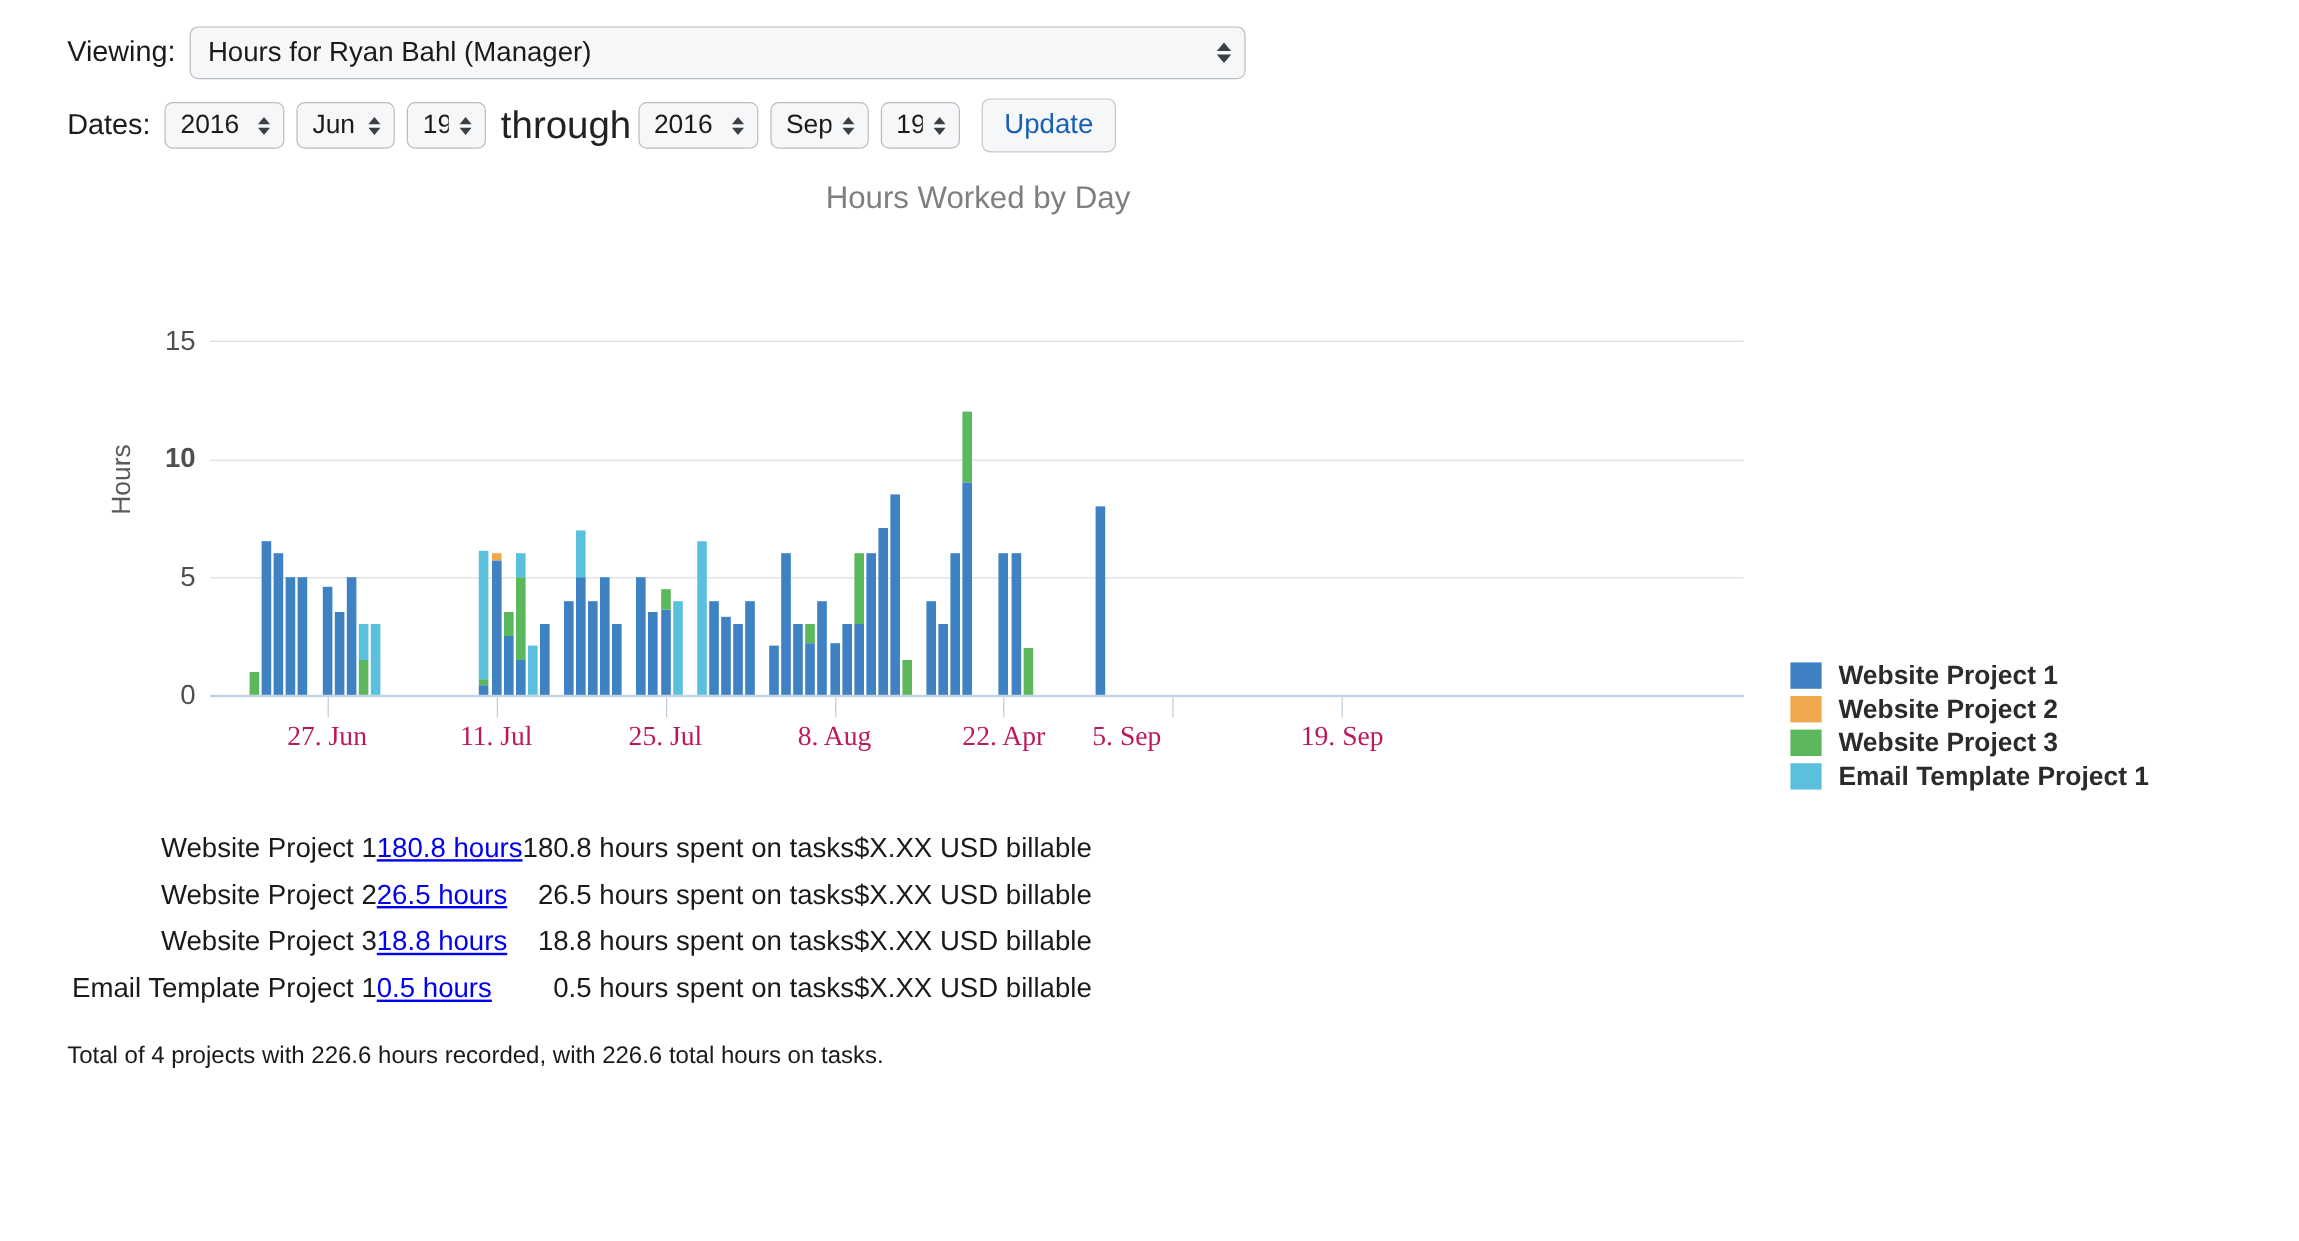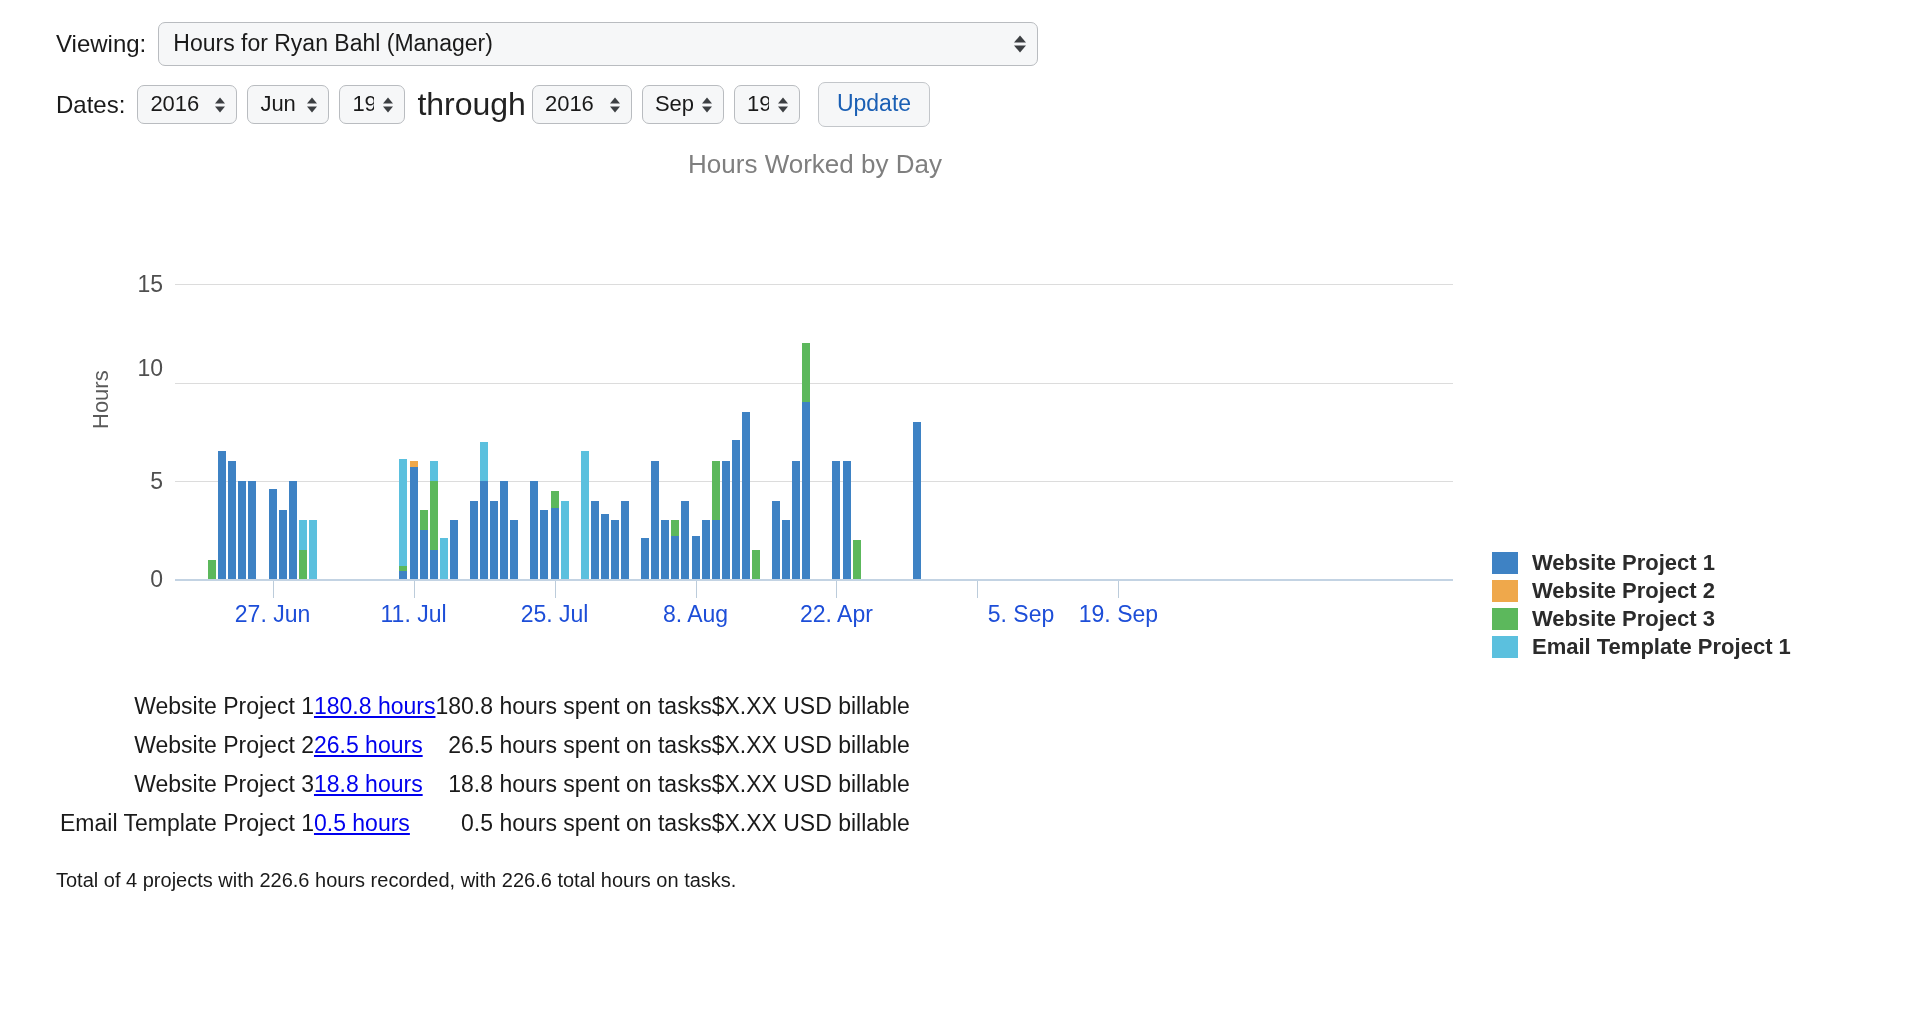--- a/index.html
+++ b/index.html
@@ -158,23 +158,24 @@
     position: absolute;
     top: 0;
     width: 1px;
     height: 17px;
     background: #bcccdb;
   }
   .xticklabel {
     position: absolute;
     top: 20px;
     font-size: 23px;
-    color: #1d4ed8;
+    color: #be185d;
     transform: translateX(-50%);
     white-space: nowrap;
+    font-family: Liberation Serif, serif;
   }
   .bar-seg {
     position: absolute;
     width: 8px;
   }
 
   
   .legend {
     position: absolute;
     left: 1492px;
@@ -317,35 +318,35 @@
 
 <div class="chart-area">
   <div class="chart-title">Hours Worked by Day</div>
   <div class="ylabel">Hours</div>
   <div class="plot" id="plot">
       <div class="axisline" style="top: 372px;"></div>
       <div class="ytick" style="top: 372px;">0</div>
       <div class="gridline" style="top: 273.667px;"></div>
       <div class="ytick" style="top: 273.667px;">5</div>
       <div class="gridline" style="top: 175.333px;"></div>
-      <div class="ytick" style="top: 161px;">10</div>
+      <div class="ytick" style="top: 175px; font-weight: bold;">10</div>
       <div class="gridline" style="top: 77px;"></div>
       <div class="ytick" style="top: 77px;">15</div>
       <div class="xtickmark" style="left: 97.56px; top: 374px;"></div>
       <div class="xticklabel" style="left: 97.56px; top: 394px;">27. Jun</div>
       <div class="xtickmark" style="left: 238.54px; top: 374px;"></div>
       <div class="xticklabel" style="left: 238.54px; top: 394px;">11. Jul</div>
       <div class="xtickmark" style="left: 379.52px; top: 374px;"></div>
       <div class="xticklabel" style="left: 379.52px; top: 394px;">25. Jul</div>
       <div class="xtickmark" style="left: 520.5px; top: 374px;"></div>
       <div class="xticklabel" style="left: 520.5px; top: 394px;">8. Aug</div>
       <div class="xtickmark" style="left: 661.48px; top: 374px;"></div>
       <div class="xticklabel" style="left: 661.48px; top: 394px;">22. Apr</div>
       <div class="xtickmark" style="left: 802.46px; top: 374px;"></div>
-      <div class="xticklabel" style="left: 846px; top: 394px; text-align: right;">5. Sep</div>
+      <div class="xticklabel" style="left: 764px; top: 394px; text-align: right;">5. Sep</div>
       <div class="xtickmark" style="left: 943.44px; top: 374px;"></div>
       <div class="xticklabel" style="left: 943.44px; top: 394px;">19. Sep</div>
       <div class="bar-seg" style="left: 33.14px; top: 352.333px; height: 19.6667px; background: rgb(92, 184, 92);"></div>
       <div class="bar-seg" style="left: 43.21px; top: 244.167px; height: 127.833px; background: rgb(62, 130, 196);"></div>
       <div class="bar-seg" style="left: 53.28px; top: 254px; height: 118px; background: rgb(62, 130, 196);"></div>
       <div class="bar-seg" style="left: 63.35px; top: 273.667px; height: 98.3333px; background: rgb(62, 130, 196);"></div>
       <div class="bar-seg" style="left: 73.42px; top: 273.667px; height: 98.3333px; background: rgb(62, 130, 196);"></div>
       <div class="bar-seg" style="left: 93.56px; top: 281.533px; height: 90.4667px; background: rgb(62, 130, 196);"></div>
       <div class="bar-seg" style="left: 103.63px; top: 303.167px; height: 68.8333px; background: rgb(62, 130, 196);"></div>
       <div class="bar-seg" style="left: 113.7px; top: 273.667px; height: 98.3333px; background: rgb(62, 130, 196);"></div>

